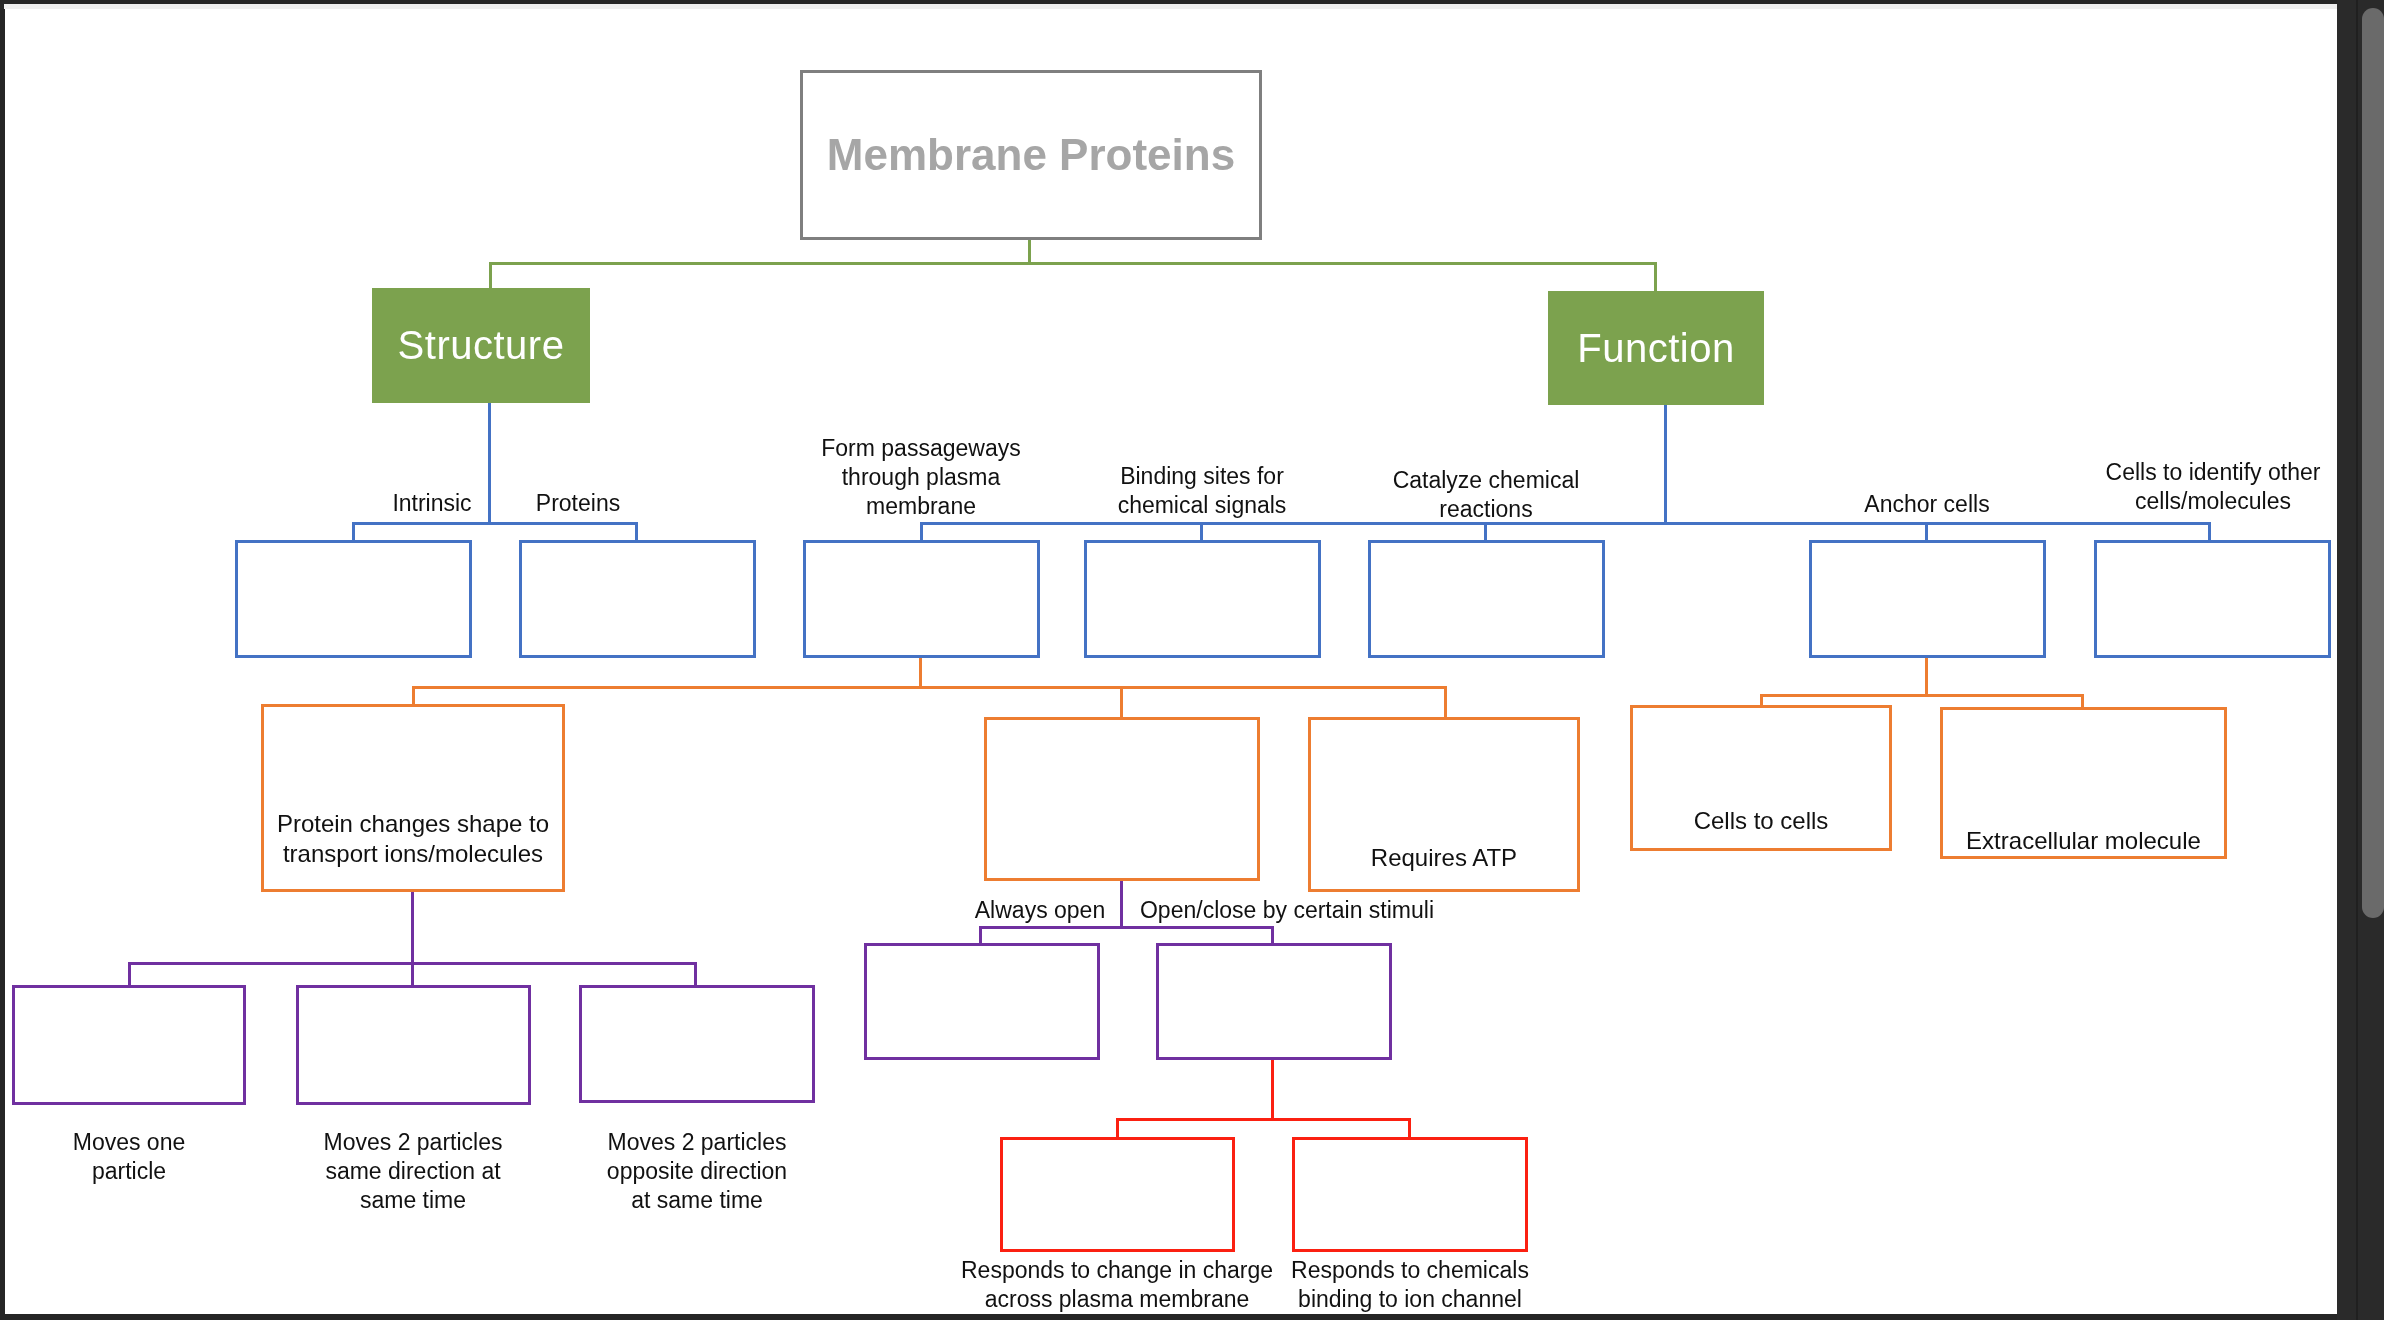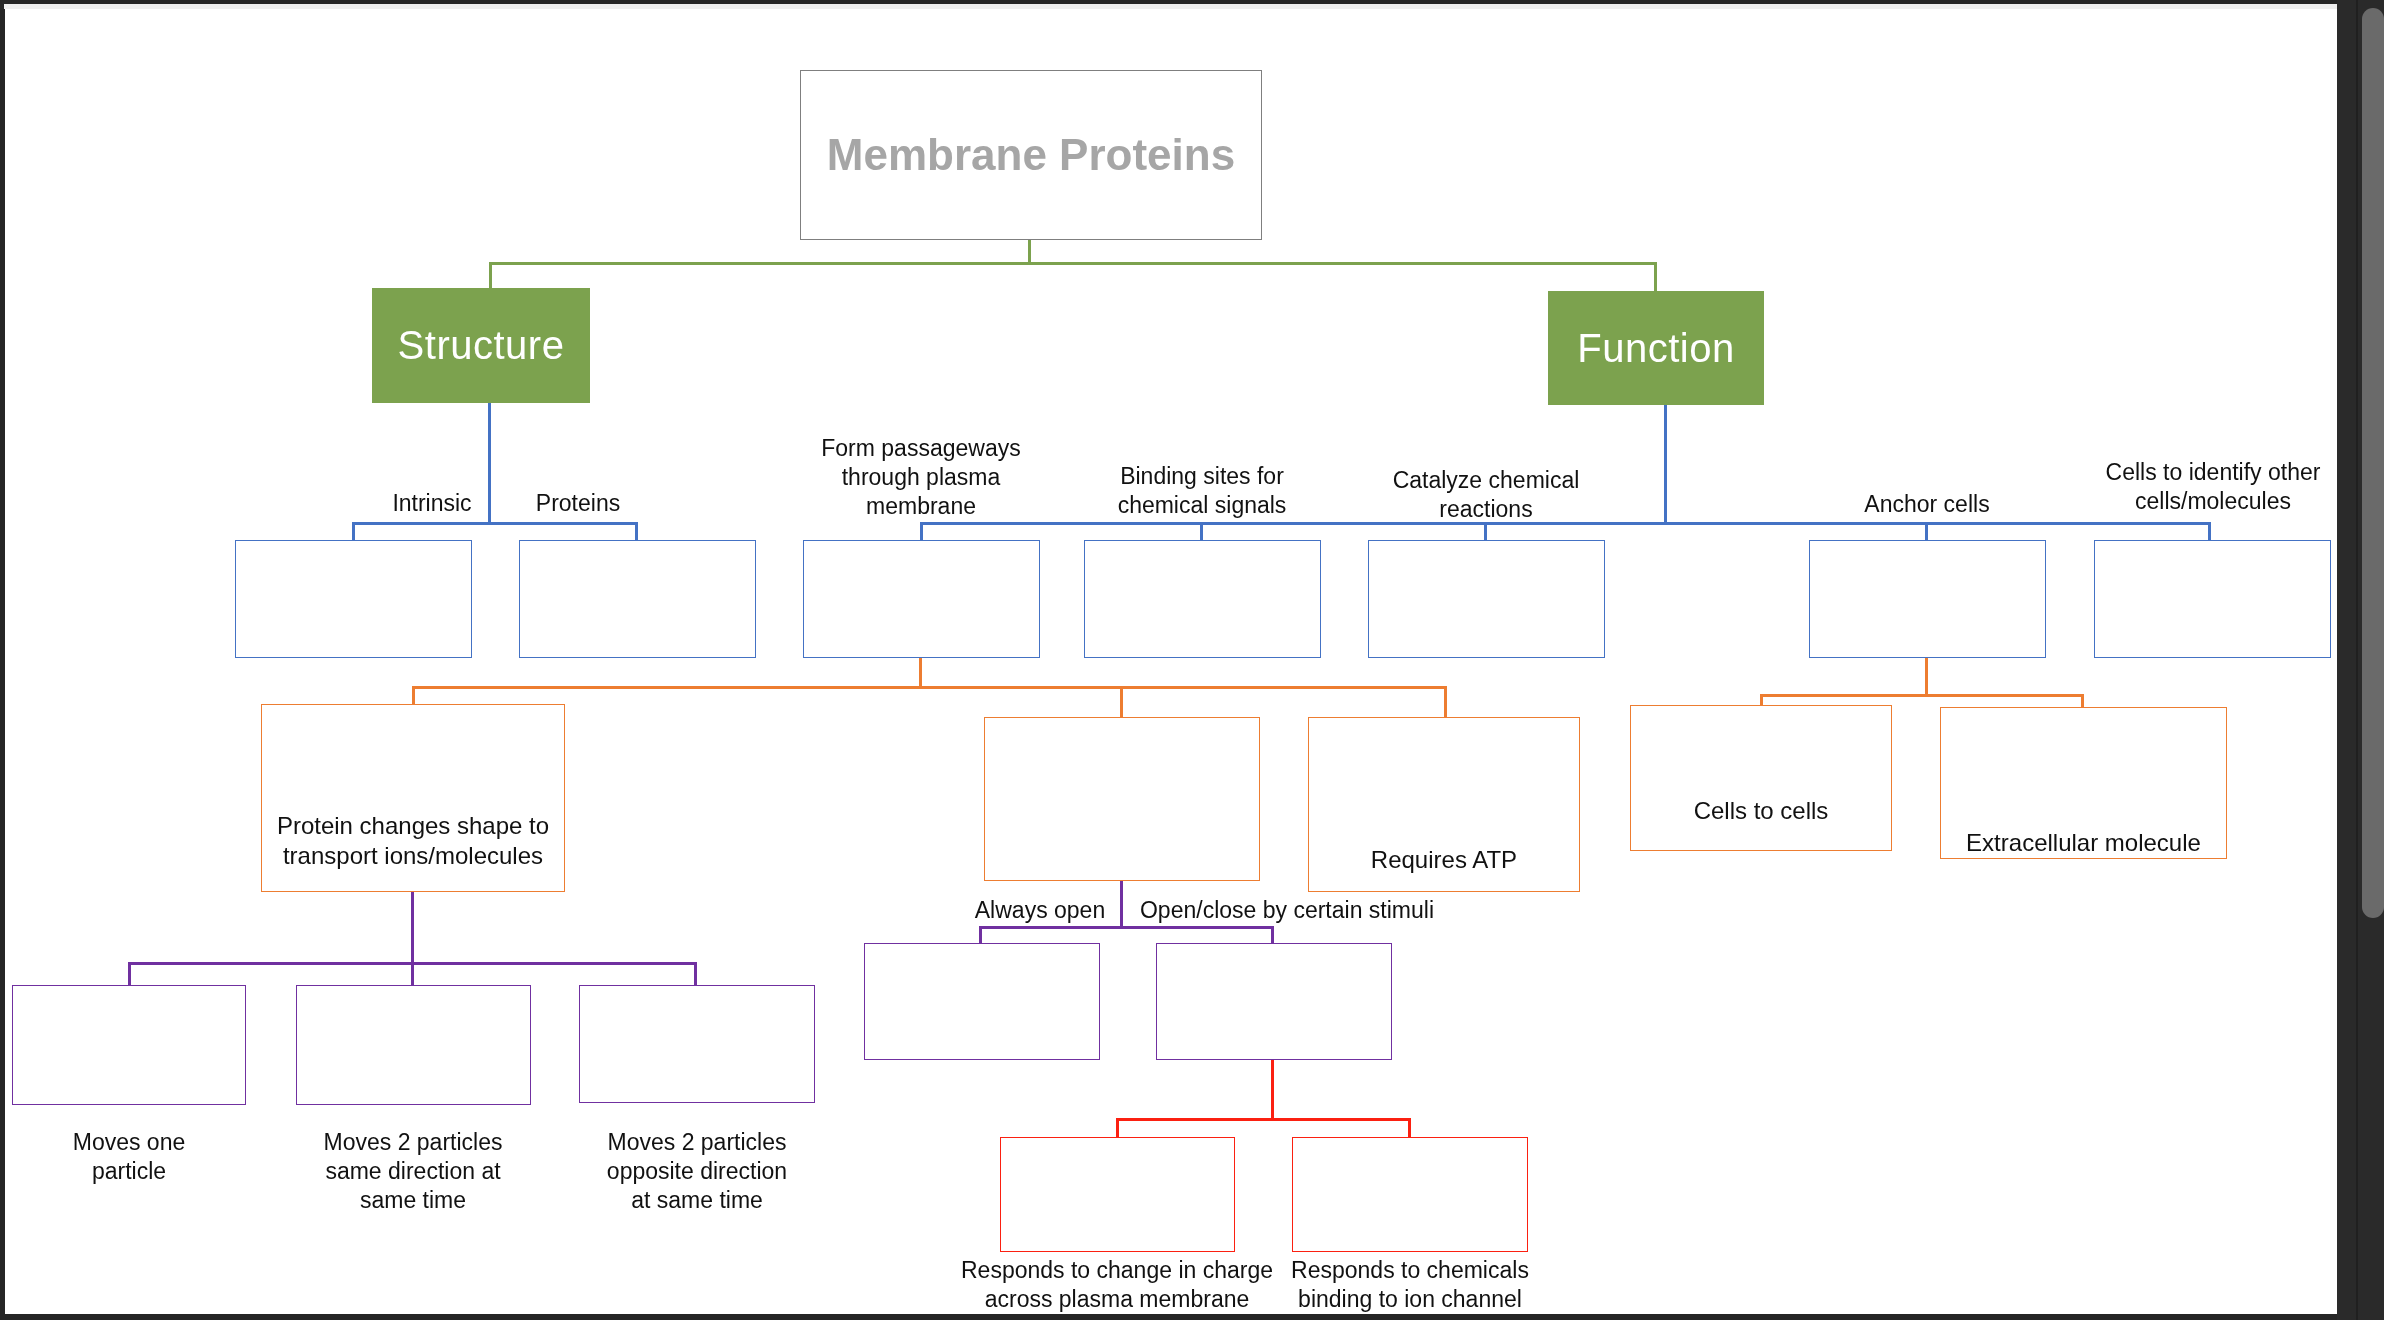--- a/index.html
+++ b/index.html
@@ -8,21 +8,21 @@
     --c-panel:#2a2a2a; --c-thumb:#6a6a6a; --c-text:#111111; --c-canvas:#ffffff;
   }
   html,body{margin:0;padding:0;background:#444;}
   #screen{position:relative;width:2384px;height:1320px;background:var(--c-frame);
     font-family:"Liberation Sans", sans-serif; overflow:hidden;}
   #canvas{position:absolute;left:5px;top:8px;width:2332px;height:1306px;background:var(--c-canvas);}
   #topstrip{position:absolute;left:4px;top:4px;width:2334px;height:5px;background:#efefef;}
   #rightpanel{position:absolute;left:2337px;top:0;width:47px;height:1320px;background:var(--c-panel);}
   #panel-seam{position:absolute;left:2356px;top:0;width:2px;height:1320px;background:#202020;}
   #scroll-thumb{position:absolute;left:2362px;top:8px;width:22px;height:910px;background:var(--c-thumb);border-radius:11px;}
-  .box{position:absolute;background:#fff;box-sizing:border-box;border:1px solid #4d7c0f;}
+  .box{position:absolute;background:#fff;box-sizing:border-box;border:3px solid #4d7c0f;}
   .b-blue{border-color:var(--c-blue);}
   .b-orange{border-color:var(--c-orange);}
   .b-purple{border-color:var(--c-purple);}
   .b-red{border-color:var(--c-red);}
   .b-gray{border-color:var(--c-graybox);}
   .fillgreen{position:absolute;background:var(--c-green);color:#fff;display:flex;align-items:center;justify-content:center;
     font-size:40px;letter-spacing:0.5px;}
   .ln{position:absolute;}
   .c-green{background:var(--c-green);}
   .c-blue{background:var(--c-blue);}
@@ -103,21 +103,21 @@
   <div class="ln c-orange" style="left:2081px;top:694px;width:3px;height:13px;"></div>
 
   <div class="box b-orange boxtext" style="left:261px;top:704px;width:304px;height:188px;padding-bottom:20px;">
     <span>Protein changes shape to
 transport ions/molecules</span>
   </div>
   <div class="box b-orange" style="left:984px;top:717px;width:276px;height:164px;"></div>
   <div class="box b-orange boxtext" style="left:1308px;top:717px;width:272px;height:175px;padding-bottom:16px;">
     <span>Requires ATP</span>
   </div>
-  <div class="box b-orange boxtext" style="left:1630px;top:705px;width:262px;height:146px;padding-bottom:24px;">
+  <div class="box b-orange boxtext" style="left:1630px;top:705px;width:262px;height:146px;padding-bottom:12px;">
     <span>Cells to cells</span>
   </div>
   <div class="box b-orange boxtext" style="left:1940px;top:707px;width:287px;height:152px;">
     <span>Extracellular molecule</span>
   </div>
 
   <div class="ln c-purple" style="left:411px;top:892px;width:3px;height:70px;"></div>
   <div class="ln c-purple" style="left:128px;top:962px;width:569px;height:3px;"></div>
   <div class="ln c-purple" style="left:128px;top:962px;width:3px;height:23px;"></div>
   <div class="ln c-purple" style="left:411px;top:962px;width:3px;height:23px;"></div>

